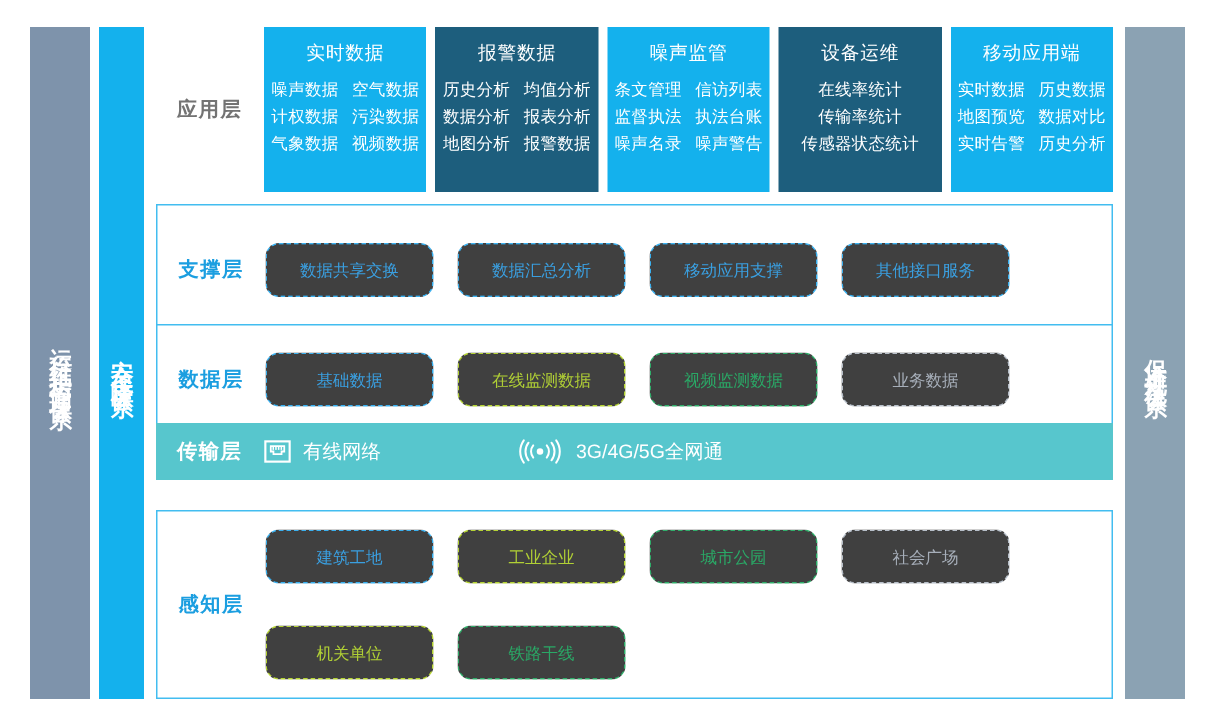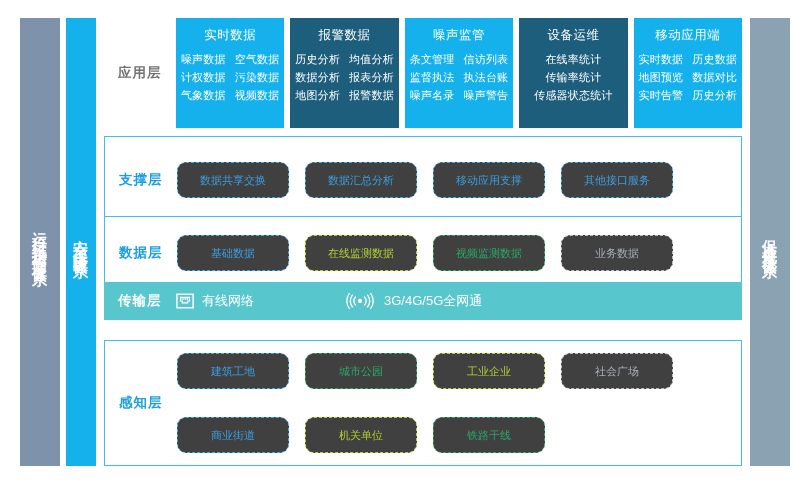--- a/index.html
+++ b/index.html
@@ -306,23 +306,22 @@
           <span>3G/4G/5G全网通</span>
         </div>
 
       </div>
     </div>
 
     <div class="layer boxed" id="layer-perception">
       <div class="layer-label">感知层</div>
       <div class="chips">
         <div class="chip c-blue">建筑工地</div>
+        <div class="chip c-lime">工业企业</div>
         <div class="chip c-green">城市公园</div>
-        <div class="chip c-lime">工业企业</div>
         <div class="chip c-gray">社会广场</div>
-        <div class="chip c-blue">商业街道</div>
         <div class="chip c-lime">机关单位</div>
         <div class="chip c-green">铁路干线</div>
       </div>
     </div>
 
   </div>
 </div>
 
 </body></html>

